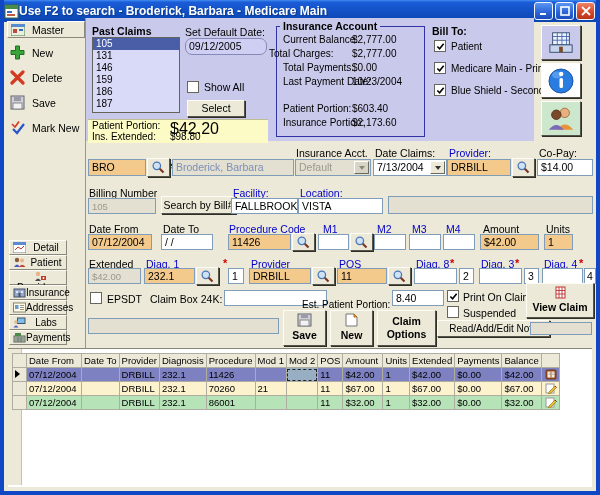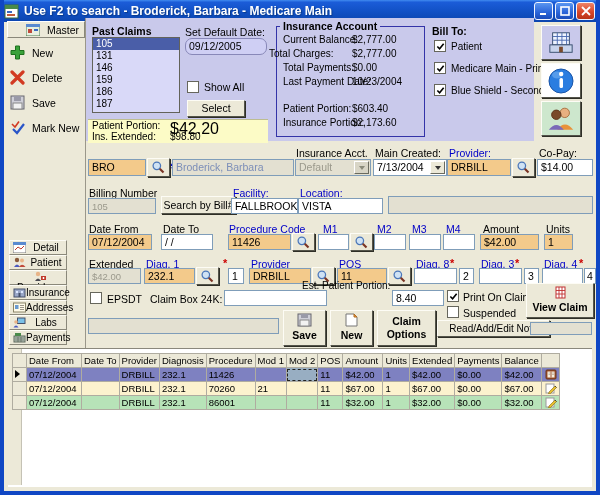--- a/index.html
+++ b/index.html
@@ -6,21 +6,21 @@
   html,body { background:#777; }
   body { font-family:"Liberation Sans", sans-serif; font-size:11px; color:#000; }
   #win { position:relative; width:600px; height:495px; background:#ECE9D8;
          border:4px solid #1047C4; border-top:none; overflow:hidden; }
   .abs { position:absolute; }
 
   
   .titlebar { position:absolute; left:-4px; top:0; width:600px; height:22px;
     background:linear-gradient(180deg,#418bf0 0%,#1b5cd8 10%,#1150c4 55%,#0c45ae 100%);
     display:flex; align-items:center; padding:0 4px; }
-  .titlebar .title { color:#fff; font-weight:bold; font-size:12px; margin-left:5px;
+  .titlebar .title { color:#fff; font-weight:bold; font-size:12px; 
     text-shadow:1px 1px 1px #0a3a8a; white-space:nowrap; }
   .winbtns { position:absolute; right:5px; top:2px; display:flex; gap:2px; }
   .wbtn { width:19px; height:18px; border-radius:3px; border:1px solid #f0f4ff;
     display:flex; align-items:center; justify-content:center;
     background:linear-gradient(180deg,#5a96f0 0%,#2a64d8 60%,#1a4cba 100%); }
   .wbtn.close { background:linear-gradient(180deg,#ef8468 0%,#d8472a 55%,#b83418 100%); }
 
   
   .lbl { position:absolute; font-size:10.5px; white-space:nowrap; }
   .blbl { color:#0000C8; }
@@ -114,21 +114,21 @@
         </span>
     </span>
   </div>
 
   <div class="abs" style="left:81px;top:18px;width:449px;height:123px;background:#C9C9EB;"></div>
   <div class="abs" style="left:84px;top:119px;width:180px;height:24px;background:#FCFBC6;border-top:1px solid #bdbd90;"></div>
   <div class="abs" style="left:81px;top:18px;width:1px;height:330px;background:#9a978a;"></div>
   <div class="abs" style="left:4px;top:348px;width:584px;height:139px;background:#fff;border-top:1px solid #8a887c;"></div>
   <div class="abs" style="left:4px;top:349px;width:14px;height:136px;background:#ECE9D8;border-right:1px solid #c5c2b5;"></div>
 
-  <div class="sb-item" style="left:3px;top:21px;width:78px;height:17px;border:1px solid;border-color:#fff #8a887a #8a887a #fff;padding-left:18px;">
+  <div class="sb-item" style="left:3px;top:21px;width:78px;height:17px;border:1px solid;border-color:#fff #8a887a #8a887a #fff;padding-left:3px;">
     <span>
         <svg width="14" height="12" viewBox="0 0 14 12">
           <rect x="0" y="0" width="14" height="12" fill="#e8f0e0" stroke="#4a7a4a"></rect>
           <rect x="0" y="0" width="14" height="3" fill="#5a8ad0"></rect>
           <rect x="2" y="5" width="4" height="4" fill="#c04a3a"></rect>
           <rect x="8" y="5" width="4" height="2" fill="#3a6ac0"></rect>
         </svg>
       </span>
     <span>Master</span>
   </div>
@@ -337,21 +337,21 @@
           <circle cx="8" cy="7" r="4.5" fill="#cfe2f4" stroke="#4a76b8" stroke-width="1.5"></circle>
           <line x1="11.5" y1="10.5" x2="16" y2="15" stroke="#7a3424" stroke-width="2.5"></line>
         </svg>
       </span>
     </div>
   <div class="fld dis" style="left:168px;top:159px;width:122px;height:17px;color:#7C8EB8;">Broderick, Barbara</div>
   <div class="lbl" style="left:292px;top:147px;">Insurance Acct.</div>
   <div class="fld dis" style="left:291px;top:159px;width:76px;height:17px;"><span>Default</span><span class="ddbtn" style="background:#d8d5c6;">
         <span class="tri-down" style="border-top-color:#8a8a7a;"></span>
       </span></div>
-  <div class="lbl" style="left:371px;top:147px;">Main Created:</div>
+  <div class="lbl" style="left:371px;top:147px;">Date Claims:</div>
   <div class="fld" style="left:369px;top:159px;width:74px;height:17px;"><span>7/13/2004</span><span class="ddbtn">
         <span class="tri-down"></span>
       </span></div>
   <div class="lbl blbl" style="left:445px;top:147px;">Provider:</div>
   <div class="fld tan" style="left:443px;top:159px;width:64px;height:17px;">DRBILL</div>
   <div class="magbtn" style="left:508px;top:158px;width:23px;height:19px;">
       <span>
         <svg width="17" height="15" viewBox="0 0 20 18">
           <circle cx="8" cy="7" r="4.5" fill="#cfe2f4" stroke="#4a76b8" stroke-width="1.5"></circle>
           <line x1="11.5" y1="10.5" x2="16" y2="15" stroke="#7a3424" stroke-width="2.5"></line>
@@ -449,21 +449,21 @@
   <div class="fld" style="left:520px;top:268px;width:15px;height:16px;">3</div>
   <div class="lbl blbl" style="left:540px;top:258px;">Diag. 4</div>
   <div class="star" style="left:575px;top:257px;">*</div>
   <div class="fld" style="left:538px;top:268px;width:41px;height:16px;"></div>
   <div class="fld" style="left:580px;top:268px;width:12px;height:16px;padding:0 2px;">4</div>
 
   <span class="chk" style="left:86px;top:292px;"></span>
   <div class="lbl" style="left:103px;top:293px;">EPSDT</div>
   <div class="lbl" style="left:146px;top:293px;">Claim Box 24K:</div>
   <div class="fld" style="left:220px;top:290px;width:103px;height:16px;"></div>
-  <div class="lbl" style="left:298px;top:280px;font-size:10px;">Est. Patient Portion:</div>
+  <div class="lbl" style="left:298px;top:299px;font-size:10px;">Est. Patient Portion:</div>
   <div class="fld" style="left:388px;top:290px;width:52px;height:16px;">8.40</div>
   <span class="chk" style="left:443px;top:290px;">
       <svg width="9" height="9" viewBox="0 0 10 10">
         <path d="M1.5 5 L4 7.5 L8.5 2" stroke="#000" stroke-width="1.8" fill="none"></path>
       </svg>
     </span>
   <div class="lbl" style="left:459px;top:291px;">Print On Claim?</div>
   <span class="chk" style="left:443px;top:306px;"></span>
   <div class="lbl" style="left:459px;top:307px;">Suspended</div>
 

